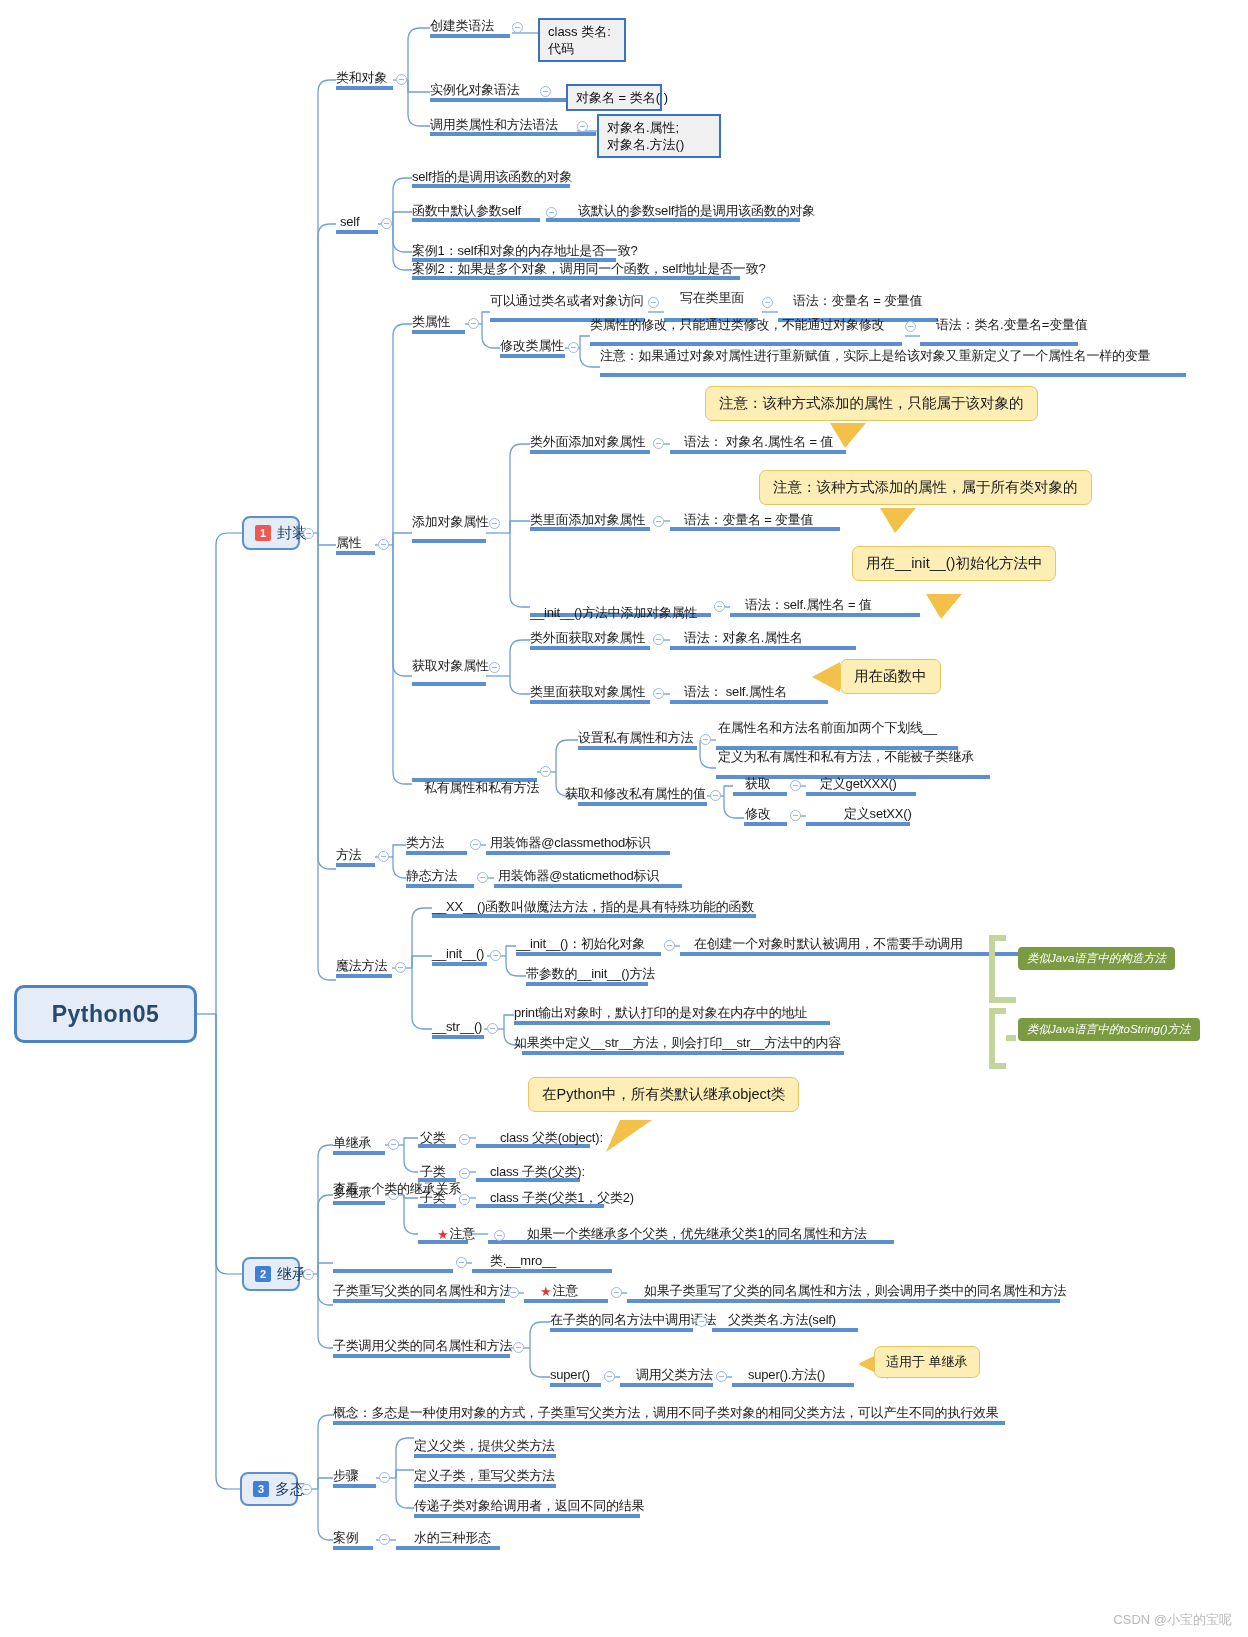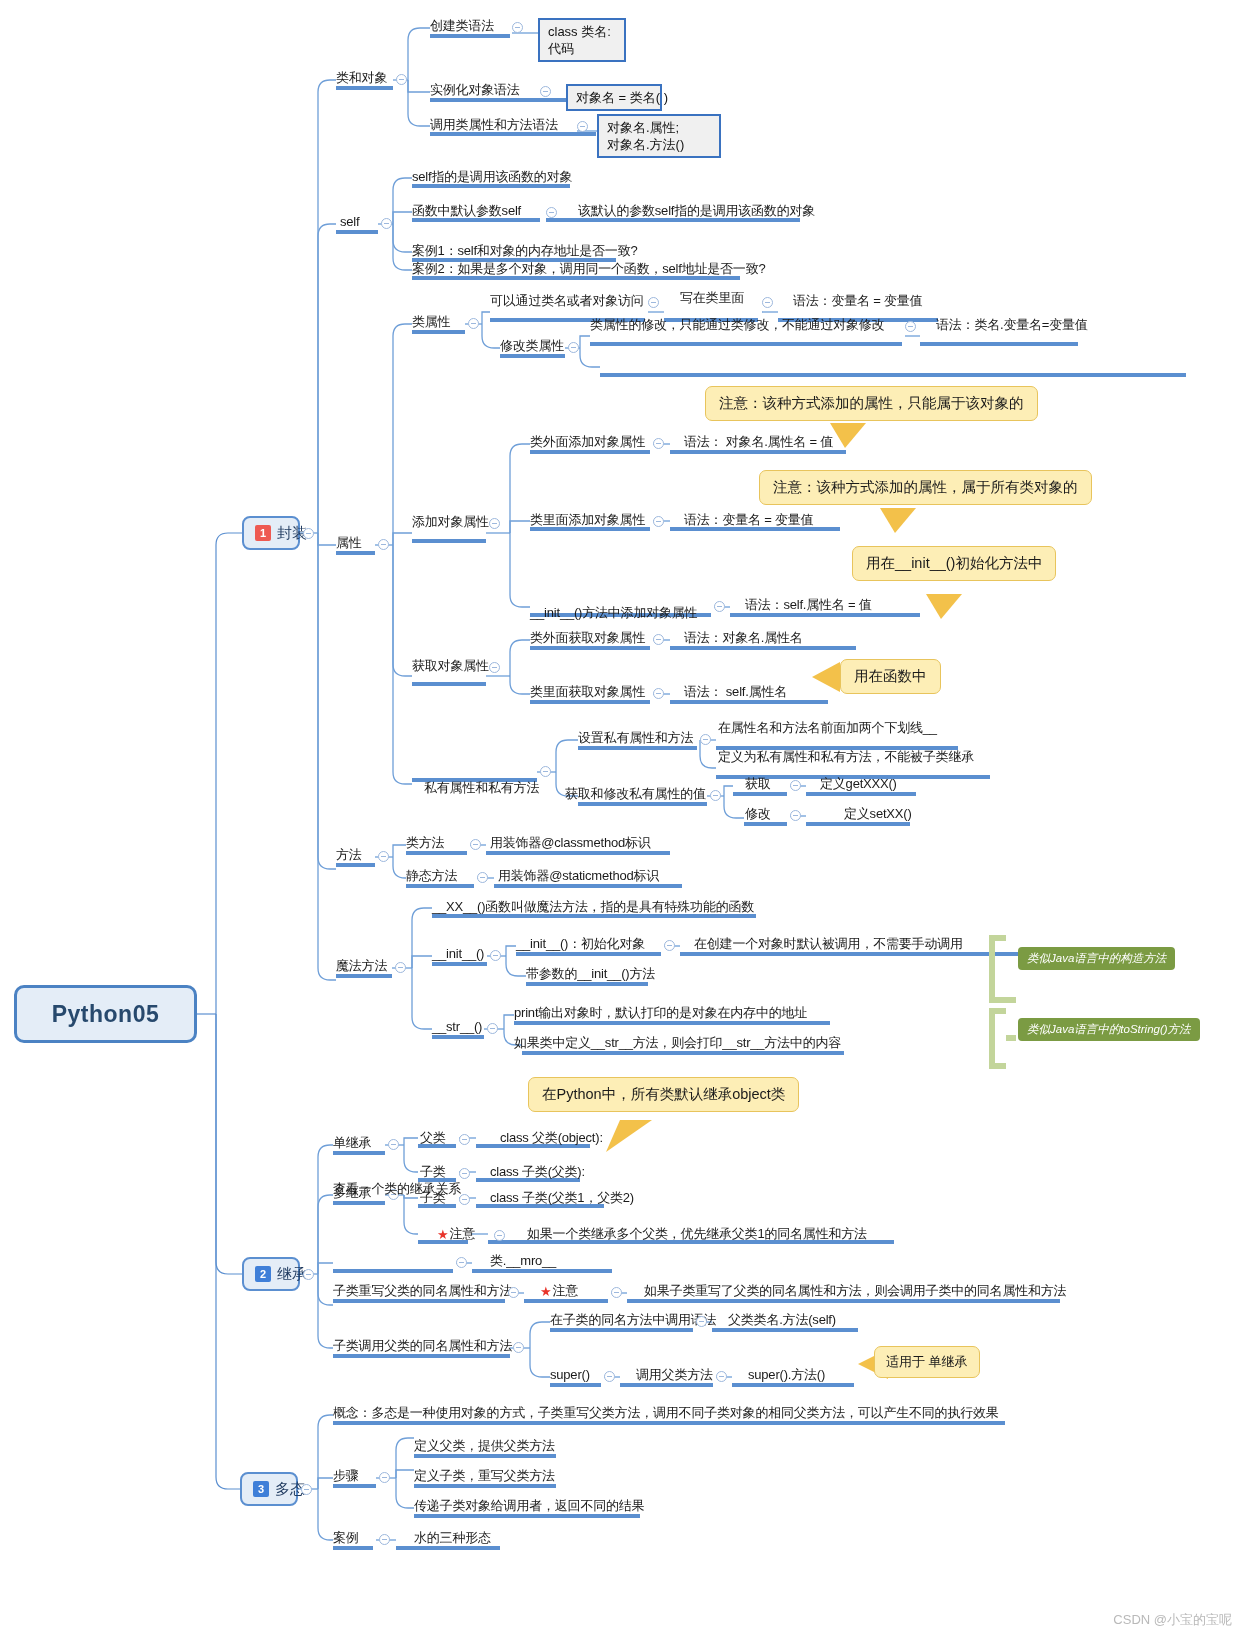--- a/index.html
+++ b/index.html
@@ -500,20 +500,21 @@
   <div class="toggle" style="left:648px;top:297px;"></div>
   <div class="topic" style="left:680px;top:290px;">写在类里面</div>
   <div class="toggle" style="left:762px;top:297px;"></div>
   <div class="topic" style="left:793px;top:293px;">语法：变量名 = 变量值</div>
 
   <div class="topic" style="left:500px;top:338px;">修改类属性</div>
   <div class="toggle" style="left:568px;top:342px;"></div>
   <div class="topic" style="left:590px;top:317px;">类属性的修改，只能通过类修改，不能通过对象修改</div>
   <div class="toggle" style="left:905px;top:321px;"></div>
   <div class="topic" style="left:936px;top:317px;">语法：类名.变量名=变量值</div>
+  <div class="topic" style="left:600px;top:348px;">注意：如果通过对象对属性进行重新赋值，实际上是给该对象又重新定义了一个属性名一样的变量</div>
 
   <div class="callout" style="left:705px;top:386px;">注意：该种方式添加的属性，只能属于该对象的</div>
 
   <div class="topic" style="left:412px;top:514px;">添加对象属性</div>
   <div class="toggle" style="left:489px;top:518px;"></div>
 
   <div class="topic" style="left:530px;top:434px;">类外面添加对象属性</div>
   <div class="toggle" style="left:653px;top:438px;"></div>
   <div class="topic" style="left:684px;top:434px;">语法： 对象名.属性名 = 值</div>
 

